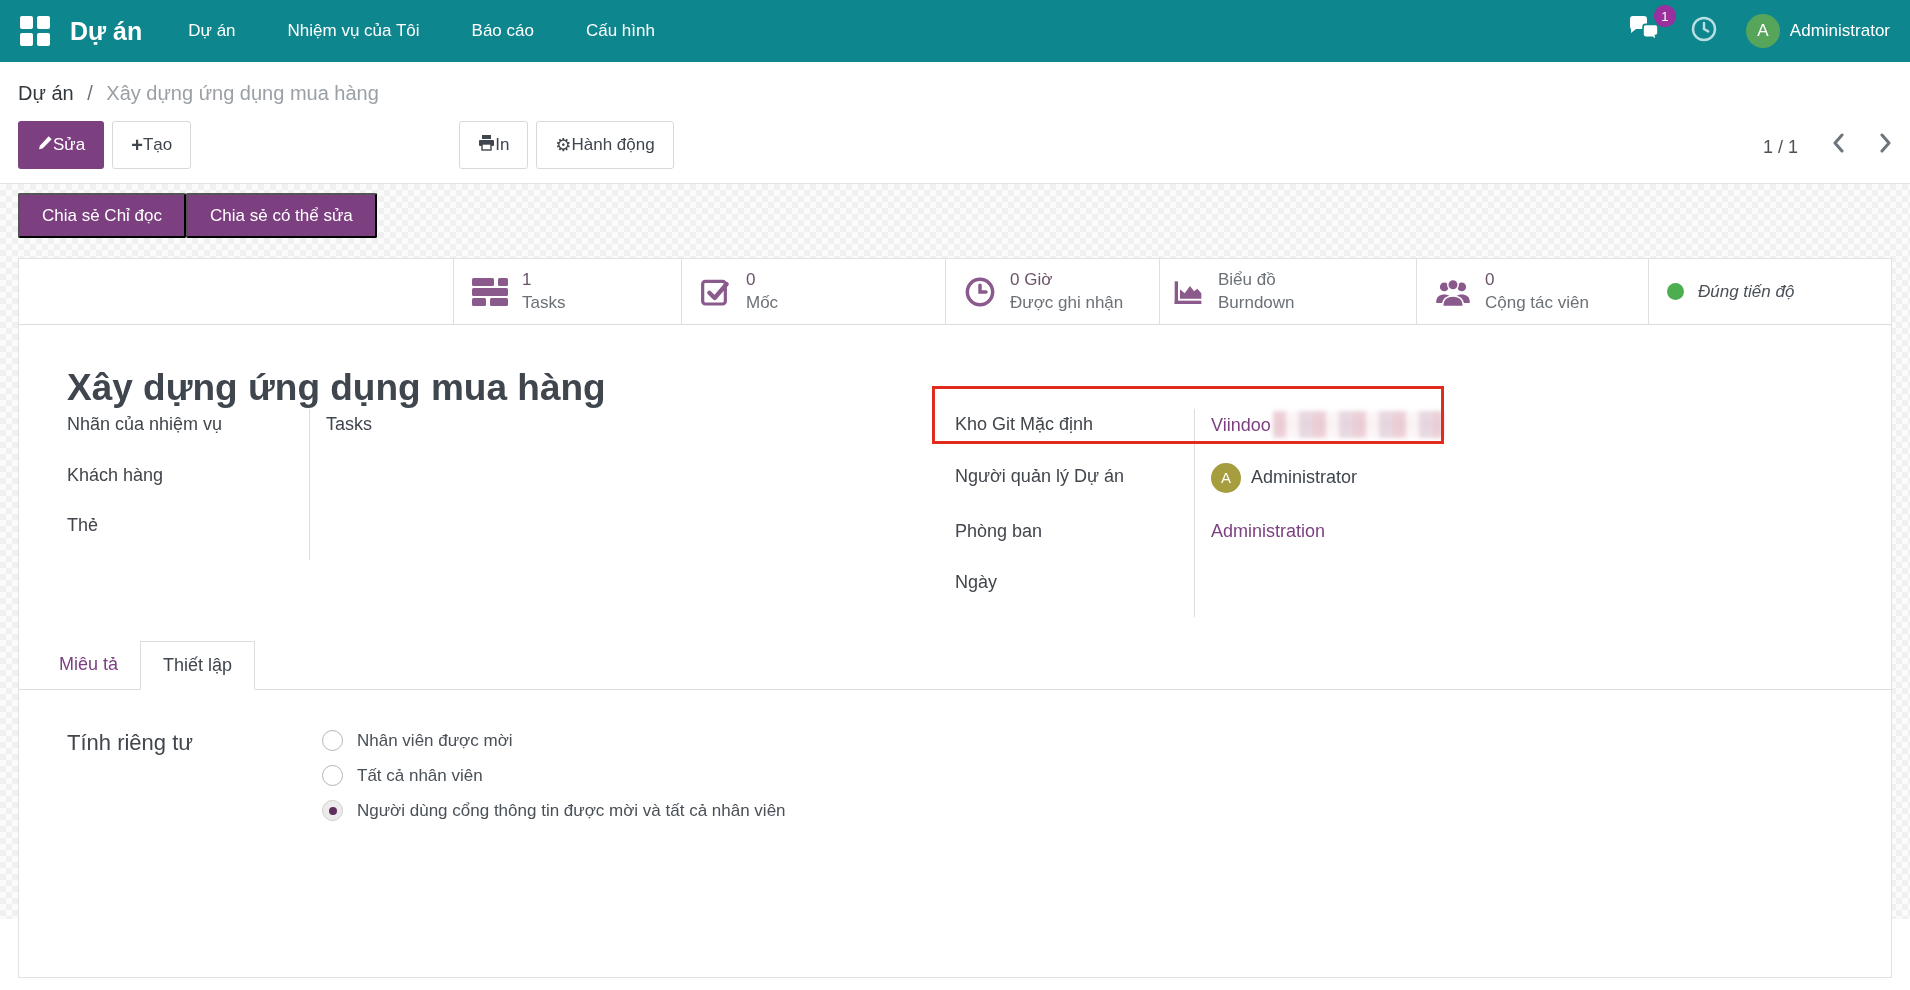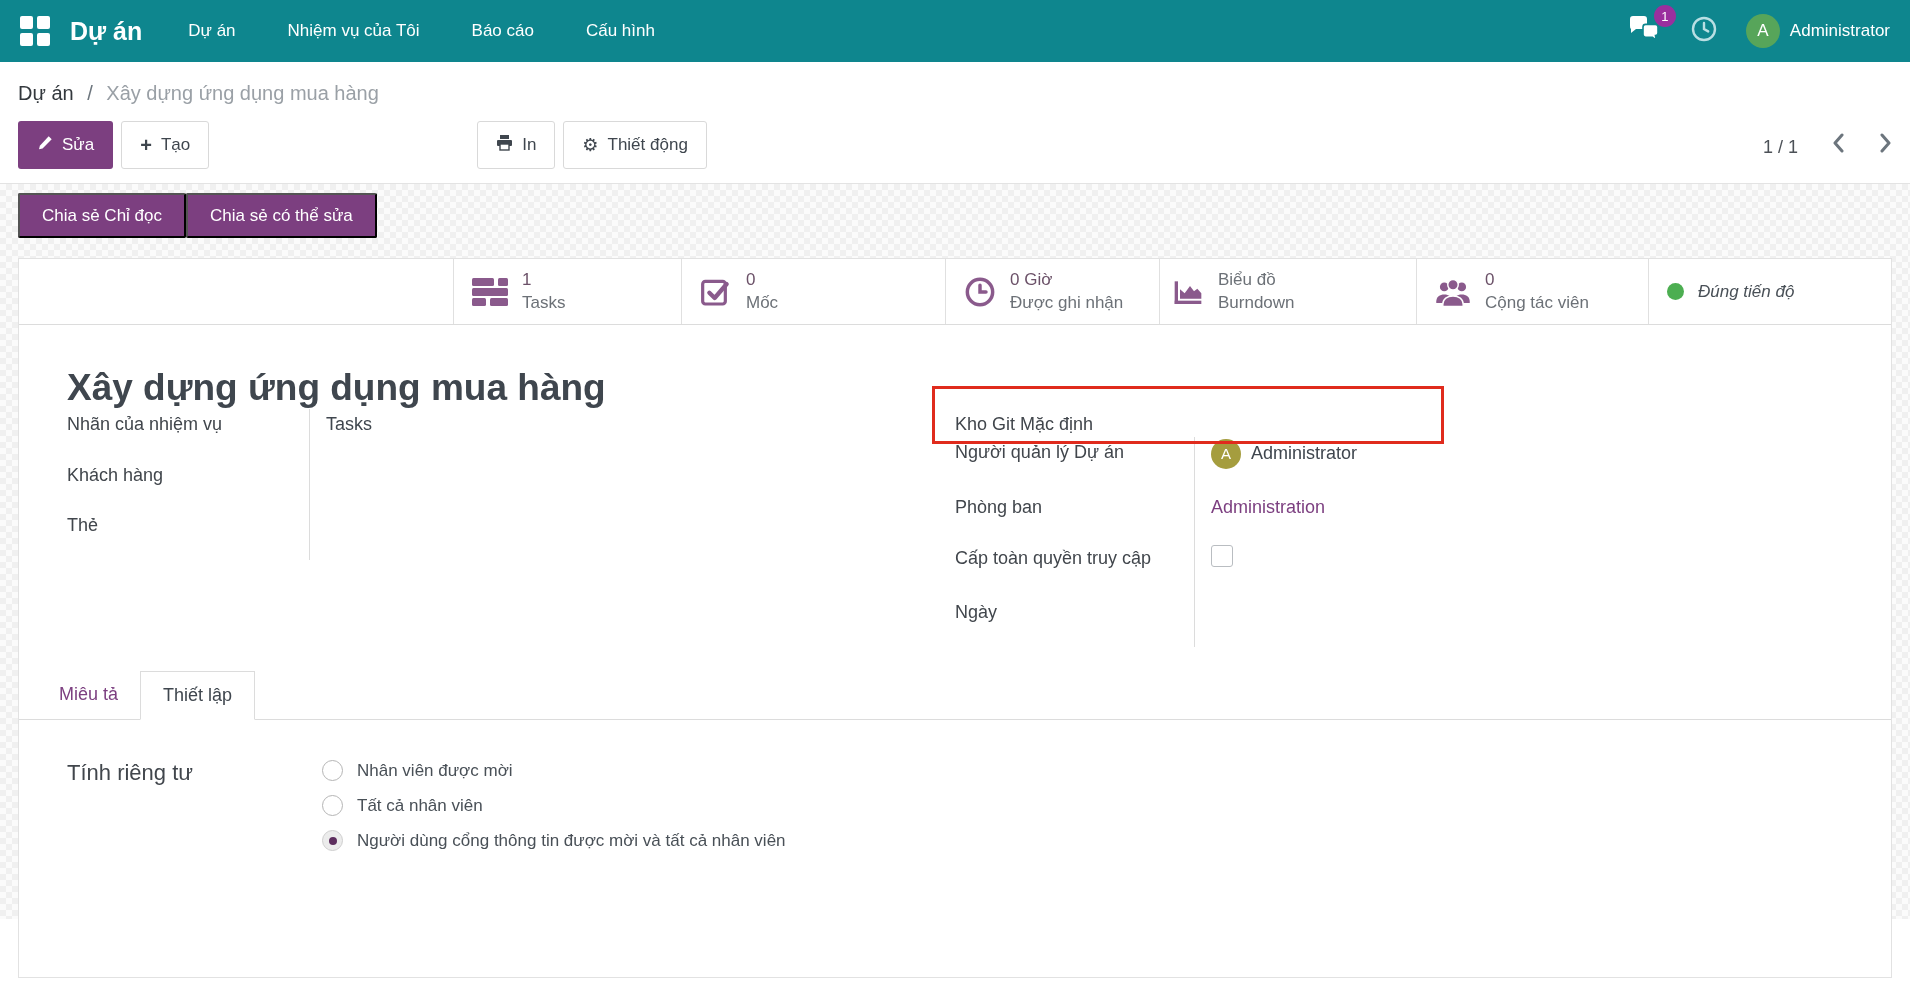--- a/index.html
+++ b/index.html
@@ -19,21 +19,21 @@
   .avatar-green { width:34px; height:34px; border-radius:50%; background:#57a55a; color:#fff; font-size:17px; display:flex; align-items:center; justify-content:center; }
   .user-name { font-size:17px; }
 
   
   .control-panel { background:#fff; padding:0 18px; border-bottom:1px solid #e3e3e3; }
   .breadcrumb { padding:20px 0 6px 0; font-size:20px; }
   .bc-parent { color:#33383d; cursor:pointer; }
   .bc-sep { color:#6c757d; margin:0 8px; }
   .bc-current { color:#9aa0a6; }
   .action-row { display:flex; align-items:center; padding:10px 0 14px 0; }
-  .btn { height:48px; font-size:17px; display:inline-flex; align-items:center; gap:9px; padding:0 18px; border-radius:3px; cursor:pointer; border:1px solid transparent; background:#fff; color:#3f464e; }
+  .btn { height:48px; font-size:17px; display:inline-flex; align-items:center; padding:0 18px; border-radius:3px; cursor:pointer; border:1px solid transparent; background:#fff; color:#3f464e; }
   .btn-primary { background:#7c3f80; color:#fff; }
   .btn-outline { border-color:#d9d9d9; }
   .btn + .btn { margin-left:8px; }
   .center-btns { margin-left:268px; display:flex; }
   .pager { margin-left:auto; display:flex; align-items:flex-end; gap:34px; color:#4c5157; font-size:18px; }
   .pager .chev { cursor:pointer; }
   .plus-glyph { font-weight:bold; font-size:20px; line-height:1; }
 
   
   .content {
@@ -159,21 +159,21 @@
           <svg width="17" height="17" viewBox="0 0 17 17" fill="#3f464e">
               <rect x="4" y="1" width="9" height="4"></rect>
               <rect x="1" y="6" width="15" height="6" rx="1"></rect>
               <rect x="4" y="10" width="9" height="6" fill="#fff" stroke="#3f464e" stroke-width="1.4"></rect>
             </svg>
         </span>
         <span>In</span>
       </button>
       <button class="btn btn-outline">
         <span style="font-size:18px; line-height:1;">⚙</span>
-        <span>Thiết động</span>
+        <span>Hành động</span>
       </button>
     </div>
     <div class="pager">
       <span>1 / 1</span>
       <span class="chev">
         <svg width="13" height="20" viewBox="0 0 13 20" fill="none" stroke="#6c757d" stroke-width="3" stroke-linecap="round" stroke-linejoin="round">
             <polyline points="10,2 3,10 10,18"></polyline>
           </svg>
       </span>
       <span class="chev">
@@ -285,34 +285,33 @@
           </div>
           <div class="field-row">
             <div class="f-label">Thẻ</div>
             <div class="f-value"></div>
           </div>
         </div>
 
         <div class="group-right">
           <div class="field-row">
             <div class="f-label">Kho Git Mặc định</div>
+            <div class="f-value">
+              <span class="link">Viindoo</span><span class="blur-block"></span>
+            </div>
           </div>
           <div class="field-row">
             <div class="f-label">Người quản lý Dự án</div>
             <div class="f-value">
               <span class="avatar-olive">A</span><span>Administrator</span>
             </div>
           </div>
           <div class="field-row">
             <div class="f-label">Phòng ban</div>
             <div class="f-value"><span class="link">Administration</span></div>
-          </div>
-          <div class="field-row">
-            <div class="f-label">Cấp toàn quyền truy cập</div>
-            <div class="f-value"><span class="checkbox"></span></div>
           </div>
           <div class="field-row">
             <div class="f-label">Ngày</div>
             <div class="f-value"></div>
           </div>
         </div>
       </div>
     </div>
 
     <div class="tabs">

